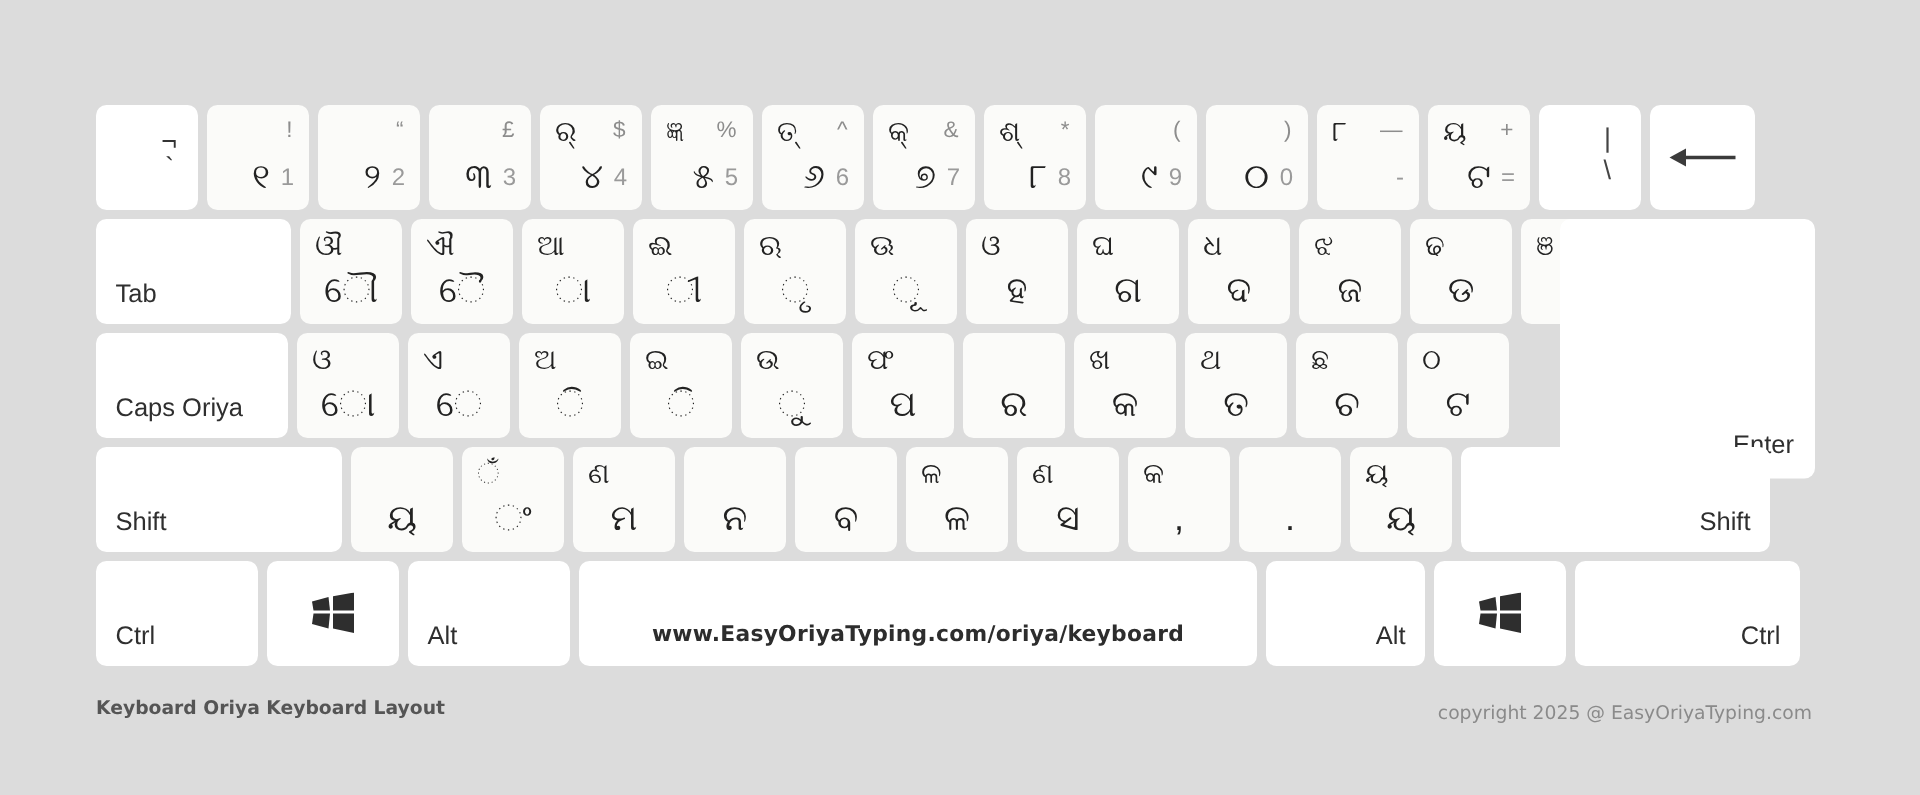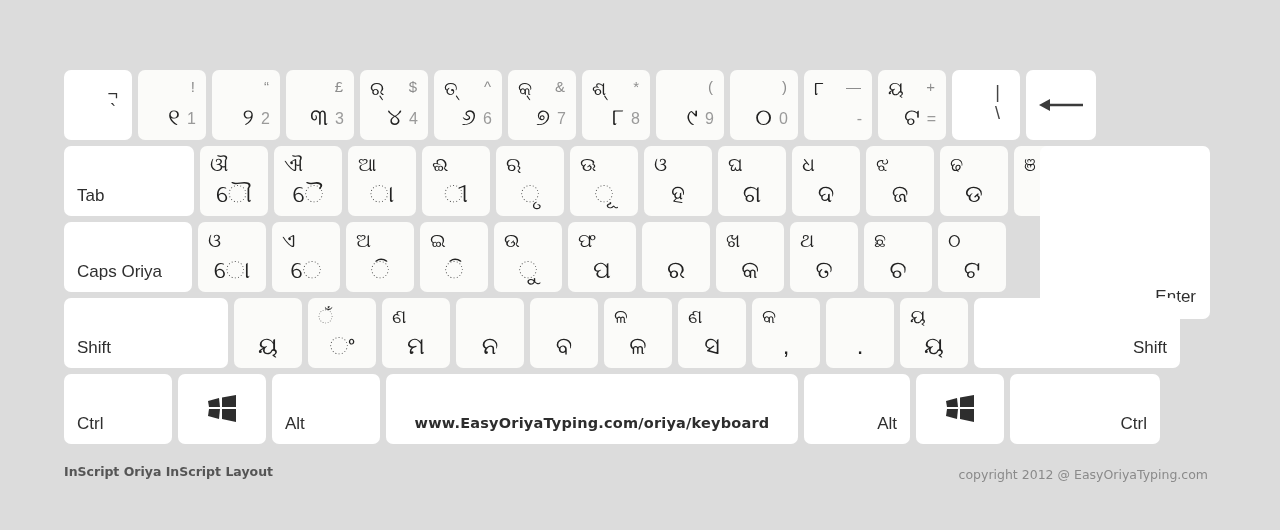--- a/index.html
+++ b/index.html
@@ -94,21 +94,21 @@
 
   .key.tab     { width: 130px; }
   .key.caps    { width: 128px; }
   .key.shiftL  { width: 164px; }
   .key.shiftR  { width: 206px; }
   .key.bksp    { width: 70px; }
   .key.backslash { width: 68px; }
   .key.ctrl    { width: 108px; }
   .key.win     { width: 88px; }
   .key.altL    { width: 108px; }
-  .key.space   { width: 412px; }
+  .key.space   { width: 452px; }
   .key.altR    { width: 106px; }
   .key.winR    { width: 88px; }
   .key.ctrlR   { width: 150px; }
   .key.tilde   { width: 68px; }
 
   
   .enter-key {
     position: absolute;
     right: 0;
     top: 0;
@@ -227,20 +227,26 @@
       <span class="lg br">3</span>
     </div>
 
     <div class="key">
       <span class="lg tl">ର୍</span>
       <span class="lg tr">$</span>
       <span class="lg mid">୪</span>
       <span class="lg br">4</span>
     </div>
 
+    <div class="key">
+      <span class="lg tl">ଜ୍ଞ</span>
+      <span class="lg tr">%</span>
+      <span class="lg mid">୫</span>
+      <span class="lg br">5</span>
+    </div>
 
     <div class="key">
       <span class="lg tl">ତ୍</span>
       <span class="lg tr">^</span>
       <span class="lg mid">୬</span>
       <span class="lg br">6</span>
     </div>
 
     <div class="key">
       <span class="lg tl">କ୍</span>
@@ -528,14 +534,14 @@
       </svg>
     </div>
 
     <div class="key ctrlR blank-white">
       <span class="mod-label right">Ctrl</span>
     </div>
   </div>
 
 </div>
 
-<div id="caption">InScript Oriya InScript Layout</div>
-<div id="copyright">copyright 2012 @ EasyOriyaTyping.com</div>
+<div id="caption">Keyboard Oriya Keyboard Layout</div>
+<div id="copyright">copyright 2025 @ EasyOriyaTyping.com</div>
 
 </body></html>

